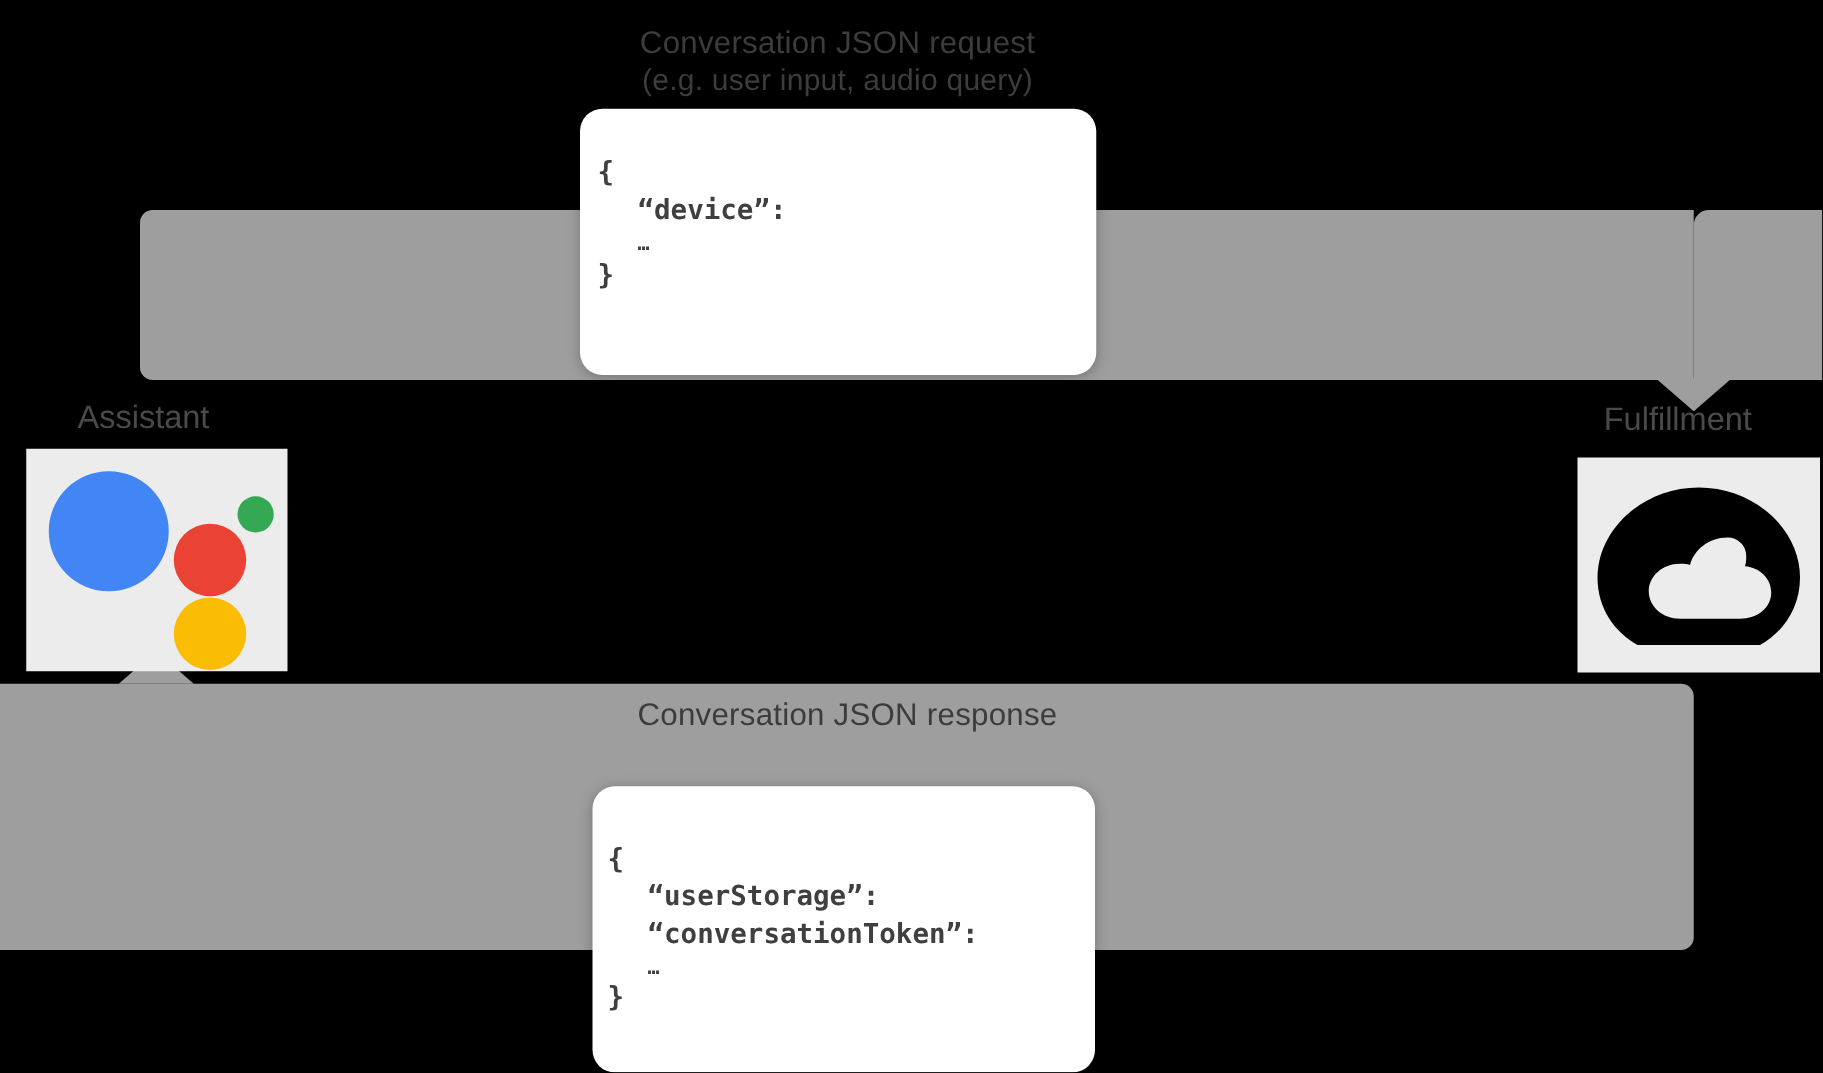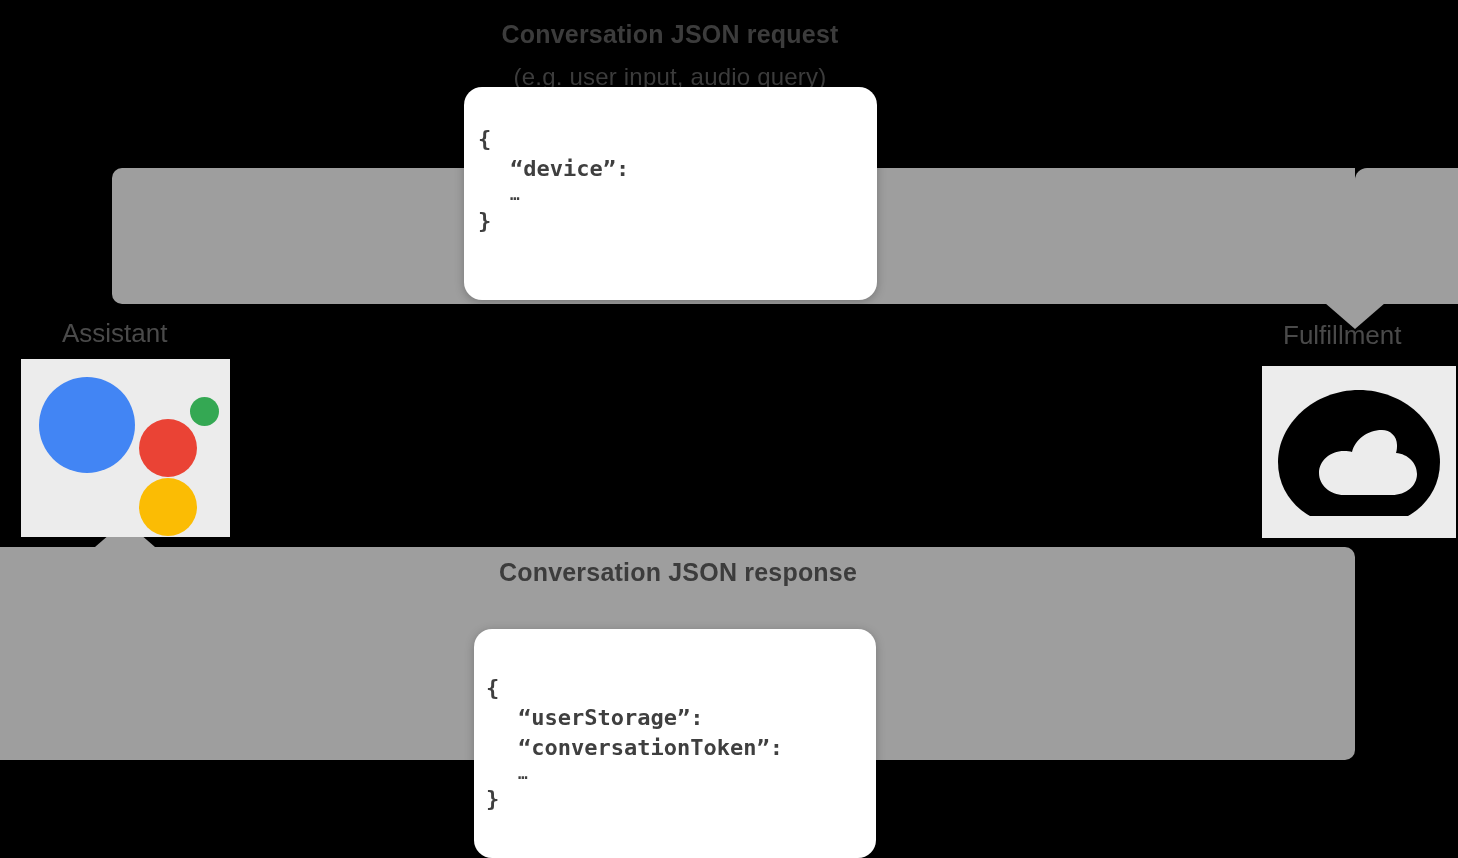--- a/index.html
+++ b/index.html
@@ -74,28 +74,27 @@
   
   .band-label {
     position: absolute;
     text-align: center;
     color: #3c3c3c;
     line-height: 1.28;
     white-space: nowrap;
   }
   .band-label .l1 {
     font-size: 25px;
-    font-weight: 700;
+    font-weight: 400;
     letter-spacing: 0.2px;
   }
   .band-label .l2 {
     font-size: 24px;
     font-weight: 400;
     letter-spacing: 0.2px;
-    margin-top: 12px;
   }
   #request-label {
     left: 430px;
     top: 18px;
     width: 480px;
   }
   #response-label {
     left: 438px;
     top: 556px;
     width: 480px;

